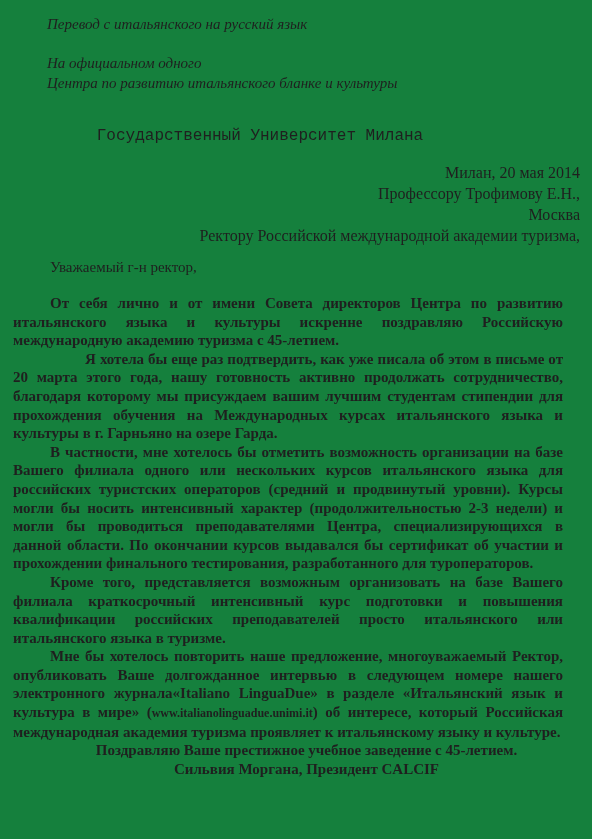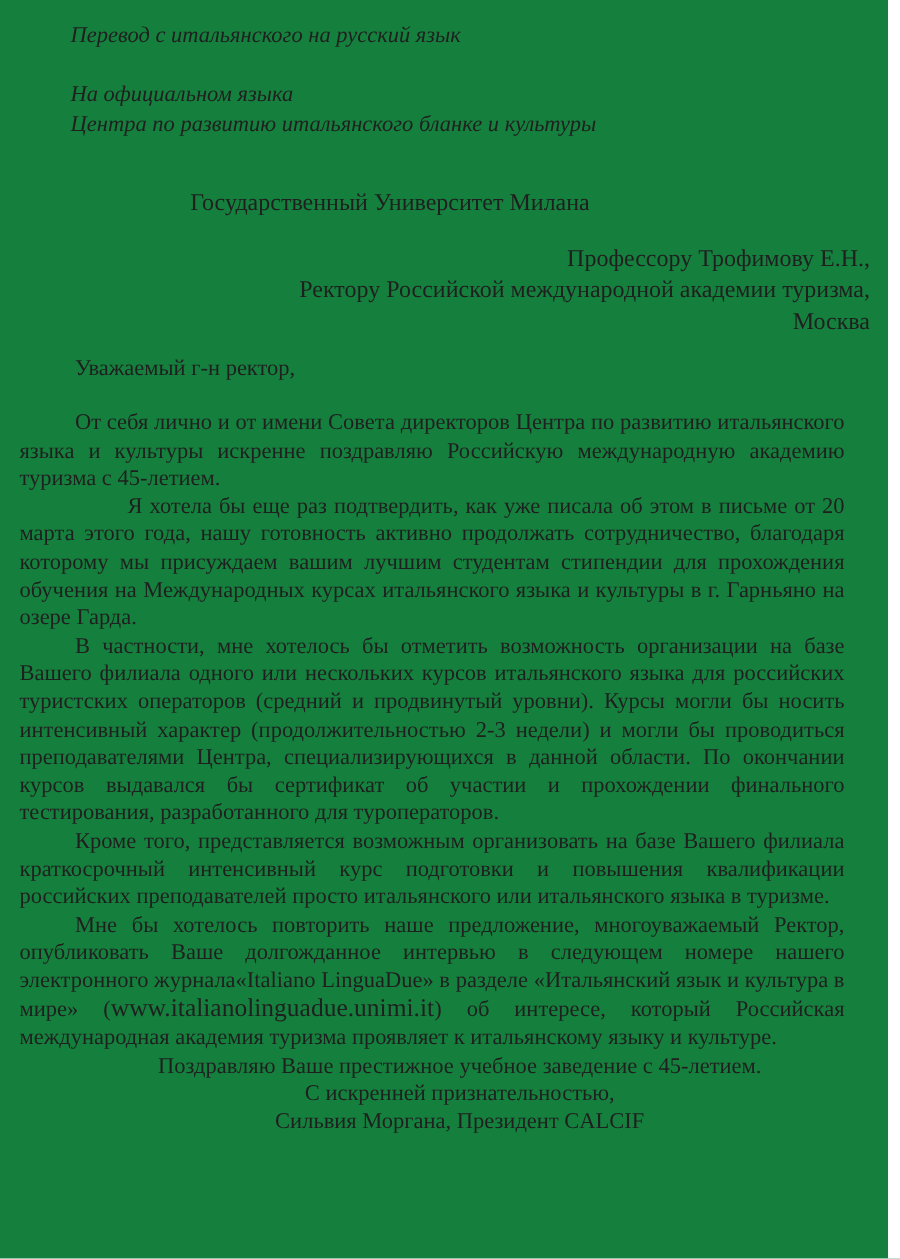--- a/index.html
+++ b/index.html
@@ -15,73 +15,75 @@
   }
   
   .note{font-style:italic;font-size:15px;line-height:20px;margin-left:34px;}
   .note-rest{margin-top:19px;}
   .note div{white-space:nowrap;}
   
   .letterhead{
     width:494px;text-align:center;
     font-size:16px;line-height:20px;
     margin-top:33px;
+    font-family:Liberation Mono, monospace;
   }
   
   .address{
     width:567px;text-align:right;
     font-size:16px;line-height:21px;
     margin-top:16px;
   }
   
   .salutation{
     font-size:15px;line-height:19px;
     margin-top:12px;
     text-indent:37px;
     width:550px;
   }
   
   .letter-body{
     width:550px;
     margin-top:17px;
     font-size:15px;
     line-height:18.6px;
+    font-weight:bold;
   }
   .para{margin:0;text-align:justify;text-indent:37px;}
   .para.deep{text-indent:72px;}
   .para.single{text-align:center;}
-  .small-url{font-size:17px;}
+  .small-url{font-size:12px;}
 </style>
 </head>
 <body>
 
 <div class="page">
 
   <div class="note">
     <div>Перевод с итальянского на русский язык</div>
-    <div class="note-rest">На официальном языка</div>
+    <div class="note-rest">На официальном одного</div>
     <div>Центра по развитию итальянского бланке и культуры</div>
   </div>
 
   <div class="letterhead">
     <div>Государственный Университет Милана</div>
   </div>
 
   <div class="address">
+    <div>Милан, 20 мая 2014</div>
     <div>Профессору Трофимову Е.Н.,</div>
+    <div>Москва</div>
     <div>Ректору Российской международной академии туризма,</div>
-    <div>Москва</div>
   </div>
 
   <div class="salutation">Уважаемый г-н ректор,</div>
 
   <div class="letter-body">
       <p class="para"><span>От себя лично и от имени Совета директоров Центра по развитию итальянского языка и культуры искренне поздравляю Российскую международную академию туризма с 45-летием.</span></p>
       <p class="para deep"><span>Я хотела бы еще раз подтвердить, как уже писала об этом в письме от 20 марта этого года, нашу готовность активно продолжать сотрудничество, благодаря которому мы присуждаем вашим лучшим студентам стипендии для прохождения обучения на Международных курсах итальянского языка и культуры в  г. Гарньяно на озере Гарда.</span></p>
       <p class="para"><span>В частности, мне хотелось бы отметить возможность организации на базе Вашего филиала одного или нескольких курсов итальянского языка для российских туристских операторов (средний и продвинутый уровни). Курсы могли бы носить интенсивный характер (продолжительностью 2-3 недели) и могли бы проводиться преподавателями Центра, специализирующихся в данной области. По окончании курсов выдавался бы сертификат об участии и прохождении финального тестирования, разработанного для туроператоров.</span></p>
       <p class="para"><span>Кроме того, представляется возможным организовать на базе Вашего филиала краткосрочный интенсивный курс подготовки и повышения квалификации российских преподавателей просто итальянского или итальянского языка в туризме.</span></p>
       <p class="para"><span>Мне бы хотелось повторить наше предложение, многоуважаемый Ректор, опубликовать Ваше долгожданное интервью в следующем номере нашего электронного журнала«Italiano LinguaDue» в разделе «Итальянский язык и культура в мире» (</span><span class="small-url">www.italianolinguadue.unimi.it</span><span>) об интересе, который Российская международная академия туризма проявляет к итальянскому языку и культуре.</span></p>
       <p class="para single"><span>Поздравляю Ваше престижное учебное заведение с 45-летием.</span></p>
-      <p class="para single"><span>С искренней признательностью,</span></p>
       <p class="para single"><span>Сильвия Моргана, Президент CALCIF</span></p>
     </div>
 
 </div>
 
 </body></html>

